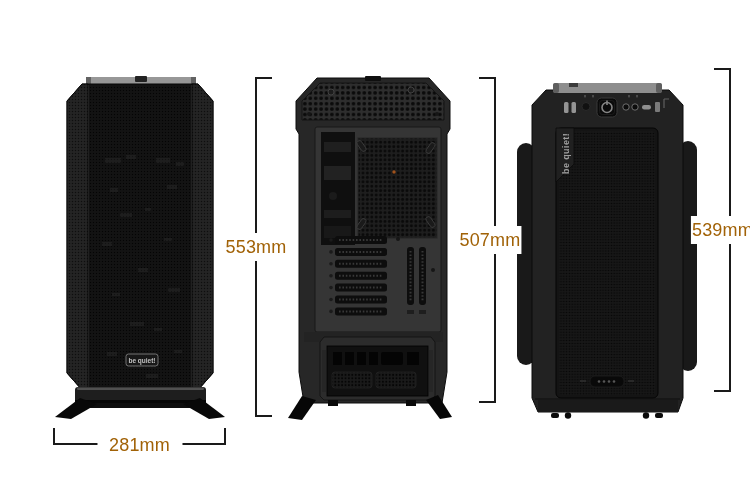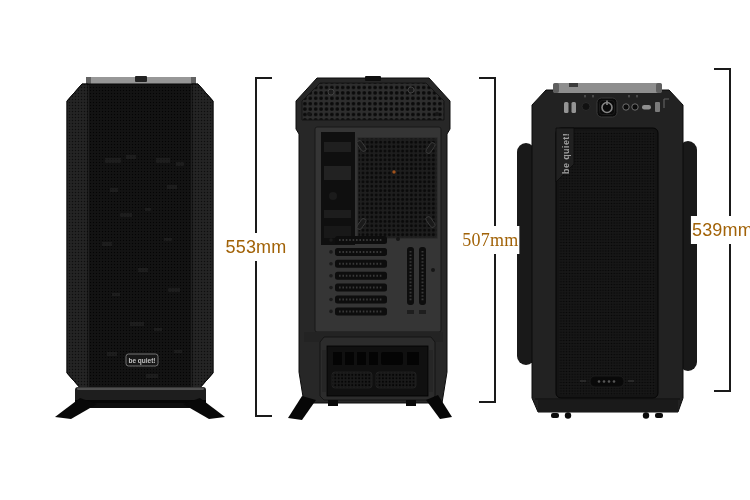--- a/index.html
+++ b/index.html
@@ -10,21 +10,21 @@
   .dim{position:absolute;}
   .dim-v{width:2px;background:#1a1a1a;}
   .dim-v .cap{position:absolute;height:2px;width:17px;background:#1a1a1a;}
   .caps-right .cap{left:0;}
   .caps-left .cap{right:0;}
   .cap.top{top:0;}
   .cap.bot{bottom:0;}
   .dim-label{position:absolute;top:50%;left:50%;transform:translate(-50%,-50%);
              background:#fff;padding:5px 1px;font-size:18px;color:#a16207;
              white-space:nowrap;line-height:1;letter-spacing:.2px;}
-  .shift-a .dim-label{transform:translate(-58%,-50%);font-family:Liberation Serif, serif;}
+  .shift-a .dim-label{transform:translate(-58%,-50%);}
   .shift-b .dim-label{transform:translate(-62%,-50%);}
   .dim-h{height:17px;}
   .dim-h .hline{position:absolute;left:0;right:0;bottom:0;height:2px;background:#1a1a1a;}
   .dim-h .tick{position:absolute;width:2px;height:17px;bottom:0;background:#1a1a1a;}
   .tick.l{left:0;}
   .tick.r{right:0;}
   .dim-h .dim-label{top:auto;left:50%;bottom:-9px;transform:translate(-50%,0);padding:0 12px;}
 </style>
 </head>
 <body>
@@ -295,14 +295,20 @@
     <span class="cap bot"></span>
     <span class="dim-label">507mm</span>
   </div>
 
   <div class="dim dim-v caps-left shift-b" style="left:729px;top:68px;height:324px">
     <span class="cap top"></span>
     <span class="cap bot"></span>
     <span class="dim-label">539mm</span>
   </div>
 
+  <div class="dim dim-h" style="left:53px;top:428px;width:173px">
+    <span class="hline"></span>
+    <span class="tick l"></span>
+    <span class="tick r"></span>
+    <span class="dim-label">281mm</span>
+  </div>
 
 </div>
 
 </body></html>

